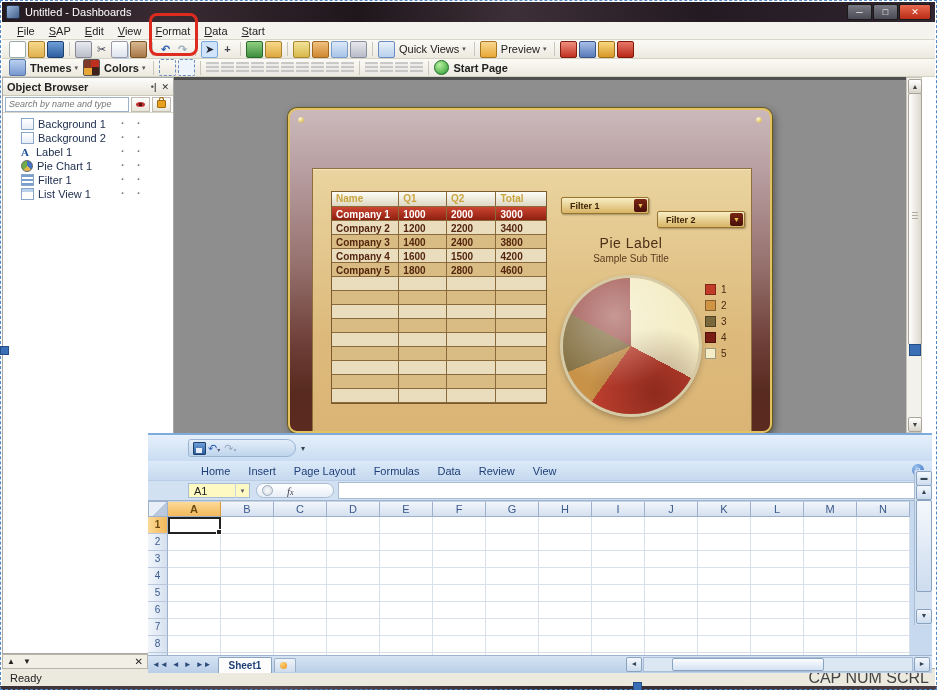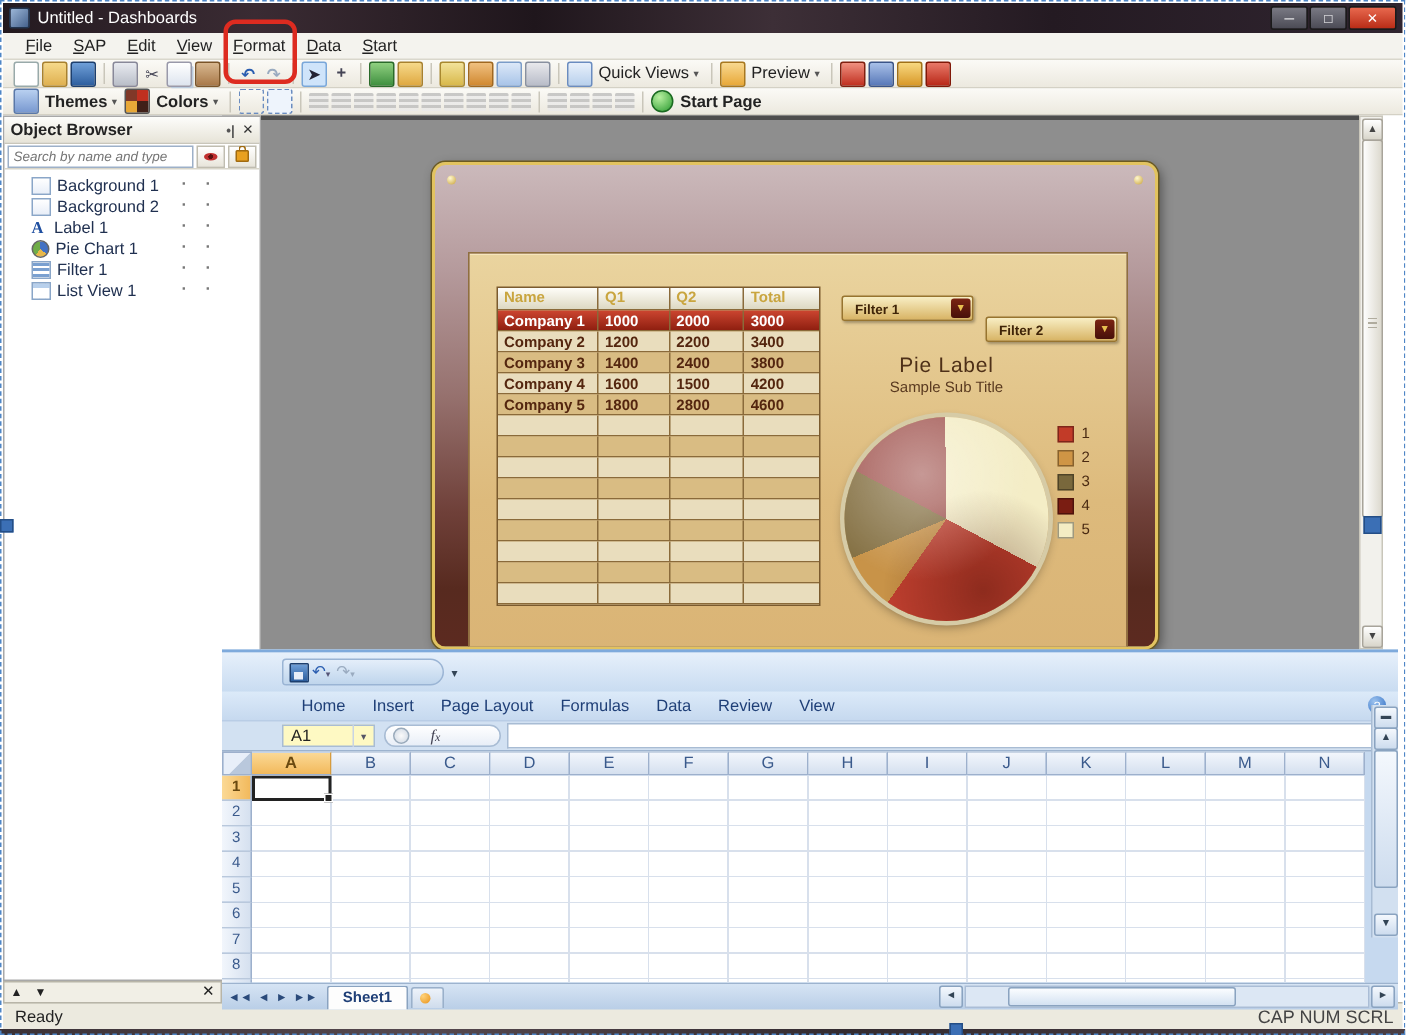--- a/index.html
+++ b/index.html
@@ -519,20 +519,20 @@
         <span class="hstrack">
             <span class="hsthumb"></span>
           </span>
         <span class="hsbtn" style="margin-right:2px;">►</span>
       </div>
     </div>
   </div>
 
   <div class="abs statusbar">
     <span style="margin-left:8px;">Ready</span>
-    <span style="margin-left:auto;margin-right:6px;color:#444;font-size:12px;">CAP NUM SCRL</span>
+    <span style="margin-left:auto;margin-right:6px;color:#444;font-size:16px;">CAP NUM SCRL</span>
   </div>
   <div class="abs bottomstrip"></div>
 
   <div class="frame"></div>
   <div class="handle" style="left:0;top:346px;"></div>
   <div class="handle" style="left:633px;top:682px;"></div>
 </div>
 
 </body></html>

